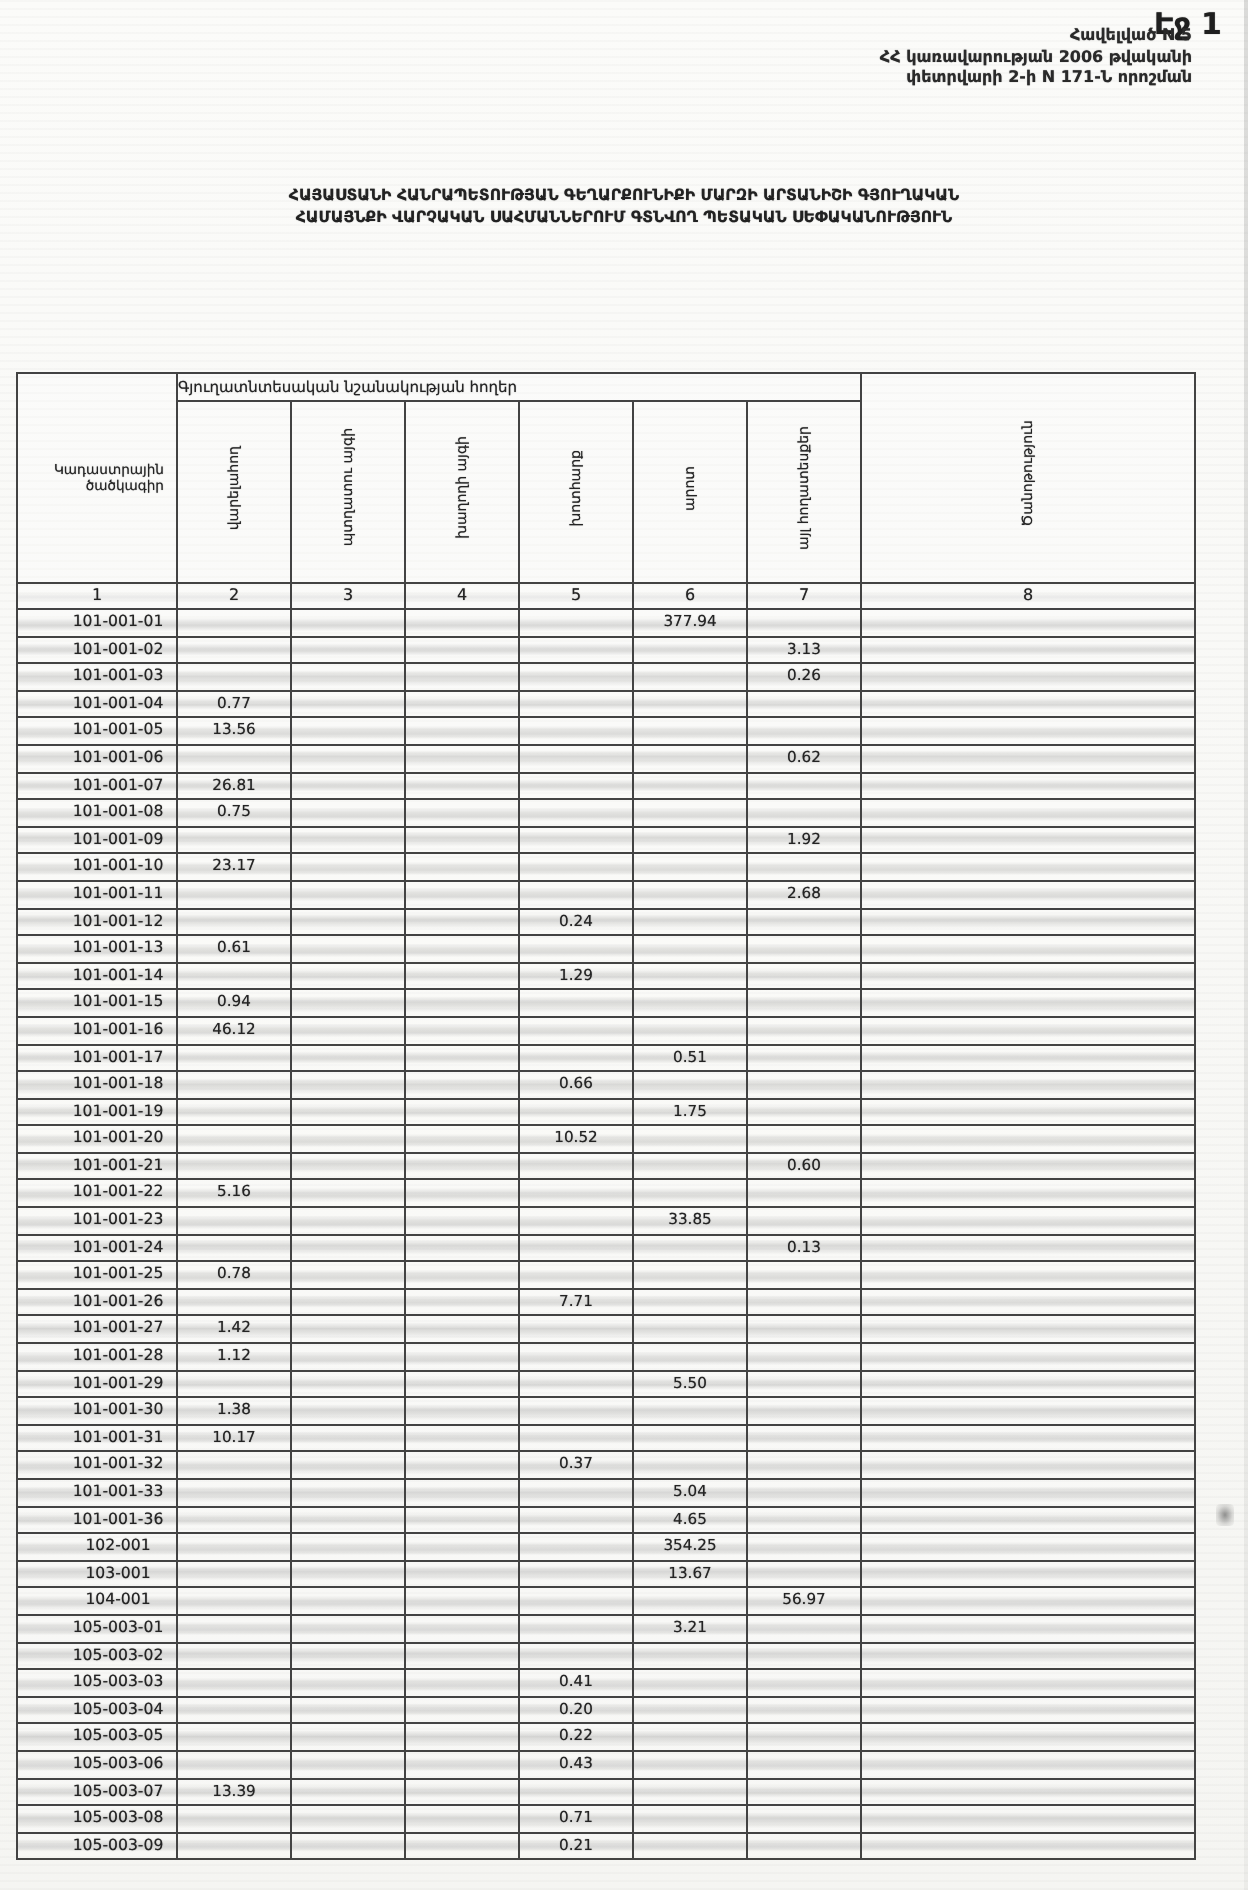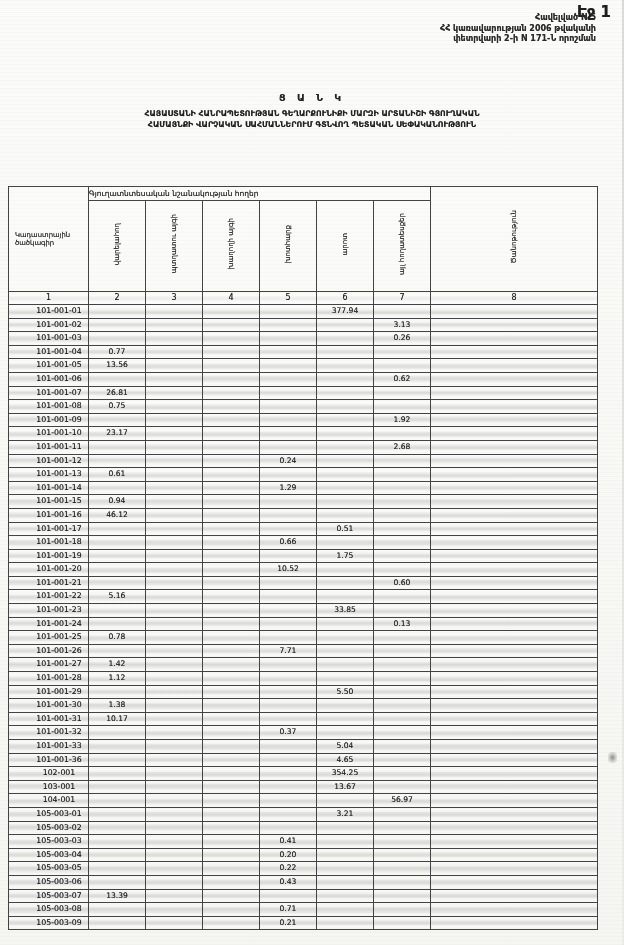--- a/index.html
+++ b/index.html
@@ -48,21 +48,21 @@
     border: 1px solid #434343;
     padding: 0; overflow: hidden;
     font-weight: normal;
     color: #242424;
   }
   th.group-header {
     height: 13px; font-size: 7.5px; text-align: left;
     font-weight: normal;
   }
   th.code-header {
-    width: 80px; font-size: 6.8px; text-align: left;
+    width: 80px; font-size: 6.8px; text-align: right;
     line-height: 8.5px; vertical-align: middle; padding: 16px 6px;
   }
   th.notes-header, th.vert-header { vertical-align: middle; text-align: center; }
   th.vert-header { height: 90px; }
   .vert-text {
     display: inline-block;
     writing-mode: vertical-rl;
     transform: rotate(180deg);
     font-size: 7px; line-height: 9px;
     max-height: 86px;
@@ -99,21 +99,20 @@
 
   <div class="page-label">Էջ 1</div>
 
   <div class="annex-block">
     <div>Հավելված N 5</div>
     <div>ՀՀ կառավարության 2006 թվականի</div>
     <div>փետրվարի 2-ի N 171-Ն որոշման</div>
   </div>
 
   <div class="title-block">
-    <div class="title-heading">Ց Ա Ն Կ</div>
     <div class="title-line">ՀԱՅԱՍՏԱՆԻ ՀԱՆՐԱՊԵՏՈՒԹՅԱՆ ԳԵՂԱՐՔՈՒՆԻՔԻ ՄԱՐԶԻ ԱՐՏԱՆԻՇԻ ԳՅՈՒՂԱԿԱՆ</div>
     <div class="title-line">ՀԱՄԱՅՆՔԻ ՎԱՐՉԱԿԱՆ ՍԱՀՄԱՆՆԵՐՈՒՄ ԳՏՆՎՈՂ ՊԵՏԱԿԱՆ ՍԵՓԱԿԱՆՈՒԹՅՈՒՆ</div>
   </div>
 
   <table class="land-table">
     <colgroup>
       <col style="width:80px">
       <col style="width:57px">
         <col style="width:57px">
         <col style="width:57px">

